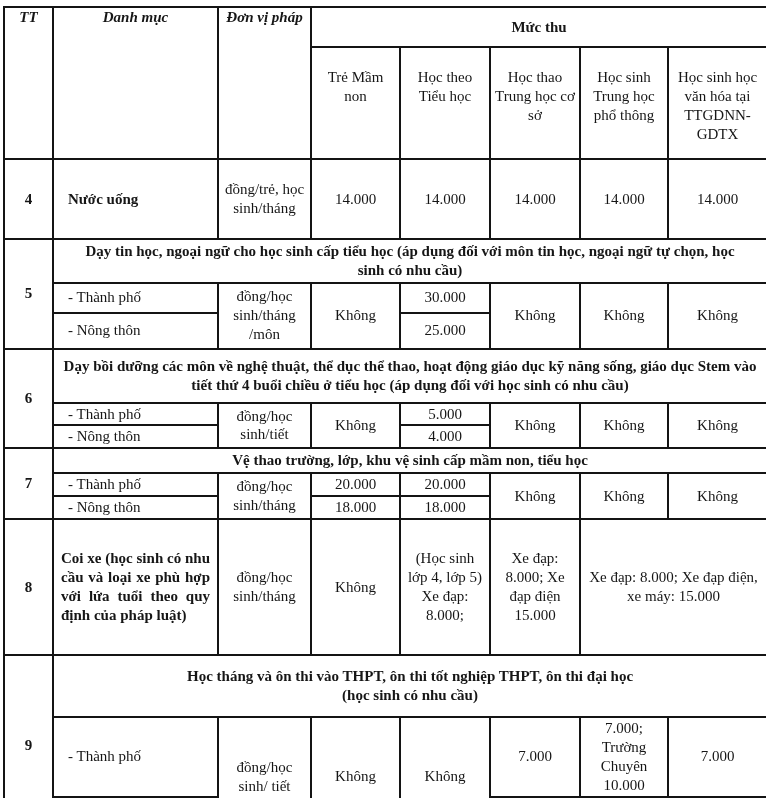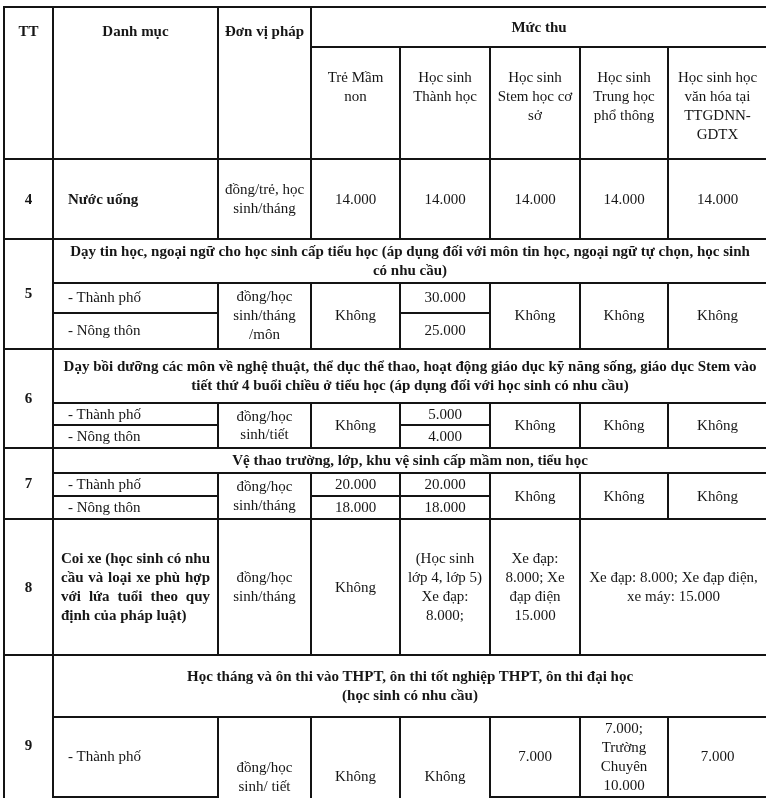--- a/index.html
+++ b/index.html
@@ -22,23 +22,23 @@
     text-align: center;
     vertical-align: middle;
     font-size: 15px;
     line-height: 1.26;
     overflow: hidden;
     word-wrap: break-word;
   }
   .bold { font-weight: bold; }
   .left { text-align: left; padding-left: 14px; }
   .justify { text-align: justify; padding: 2px 7px; text-align-last: left; margin-left: 28px; }
-  .vtop { vertical-align: top; padding-top: 14px; }
+  .vtop { vertical-align: top; padding-top: 0; font-style: italic; }
   .htop { vertical-align: top; padding-top: 20px; }
-  .section { font-weight: bold; padding: 2px 12px; }
+  .section { font-weight: bold; padding: 2px 27px; }
 </style>
 </head>
 <body>
 
 <div>
 <table class="fee">
   <colgroup>
     <col style="width:49px">
         <col style="width:165px">
         <col style="width:93px">
@@ -51,22 +51,22 @@
 
   <tbody>
         <tr style="height:40px">
     <td rowspan="2" class="bold vtop">TT</td>
     <td rowspan="2" class="bold vtop">Danh mục</td>
     <td rowspan="2" class="bold vtop">Đơn vị pháp</td>
     <td colspan="5" class="bold">Mức thu</td>
   </tr>
   <tr style="height:112px">
     <td class="htop">Trẻ Mầm non</td>
-    <td class="htop">Học sinh Thành học</td>
-    <td class="htop">Học sinh Stem học cơ sở</td>
+    <td class="htop">Học theo Tiểu học</td>
+    <td class="htop">Học thao Trung học cơ sở</td>
     <td class="htop">Học sinh Trung học phổ thông</td>
     <td class="htop">Học sinh học văn hóa tại TTGDNN-GDTX</td>
   </tr>
 
   <tr style="height:80px">
     <td class="bold">4</td>
     <td class="bold left">Nước uống</td>
     <td>đồng/trẻ, học sinh/tháng</td>
     <td>14.000</td>
     <td>14.000</td>

